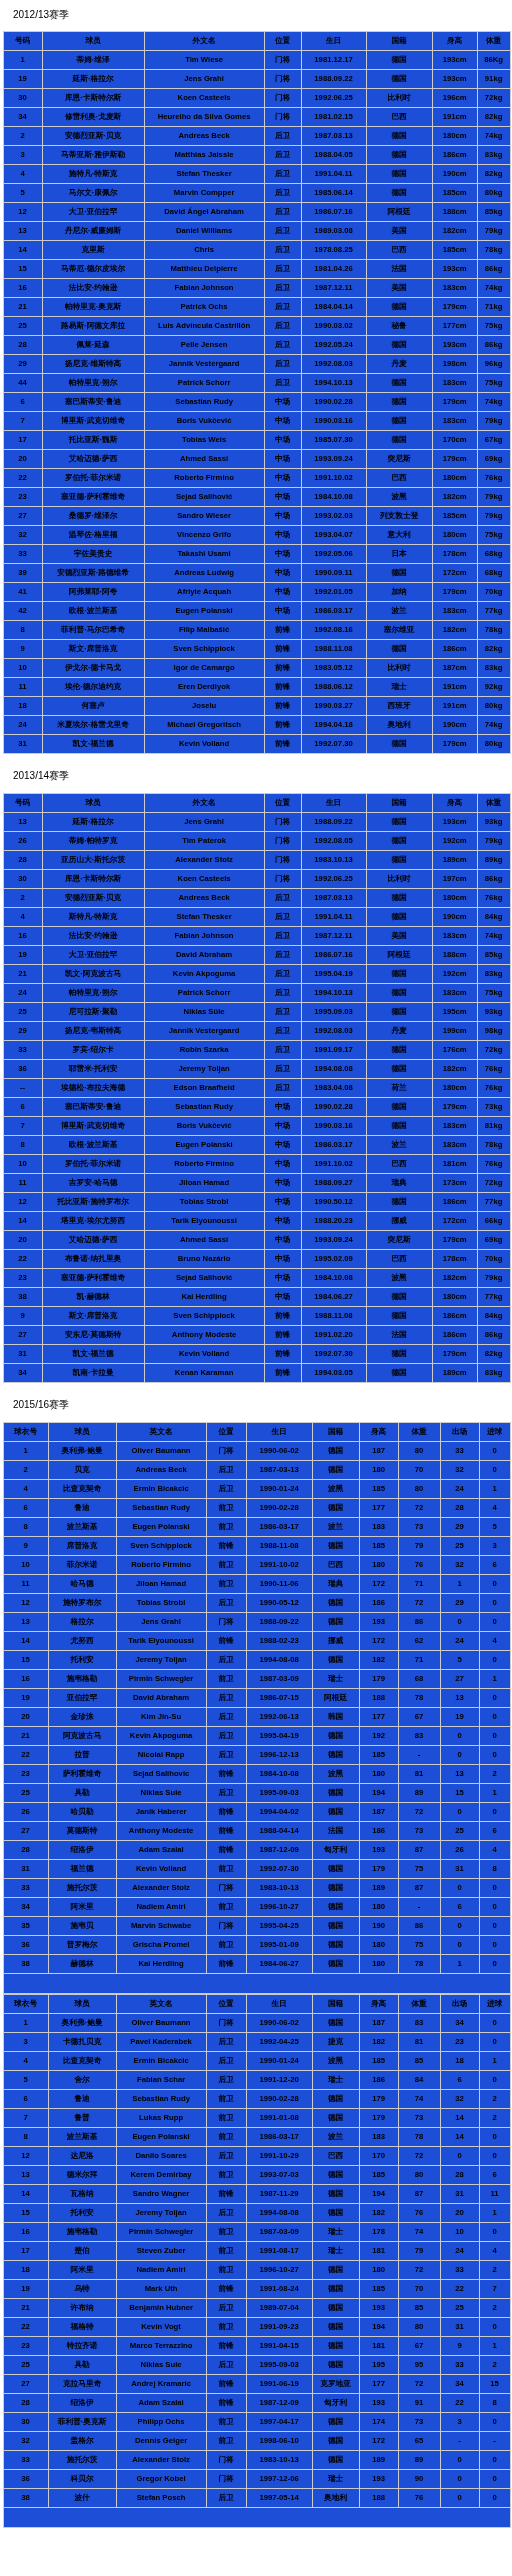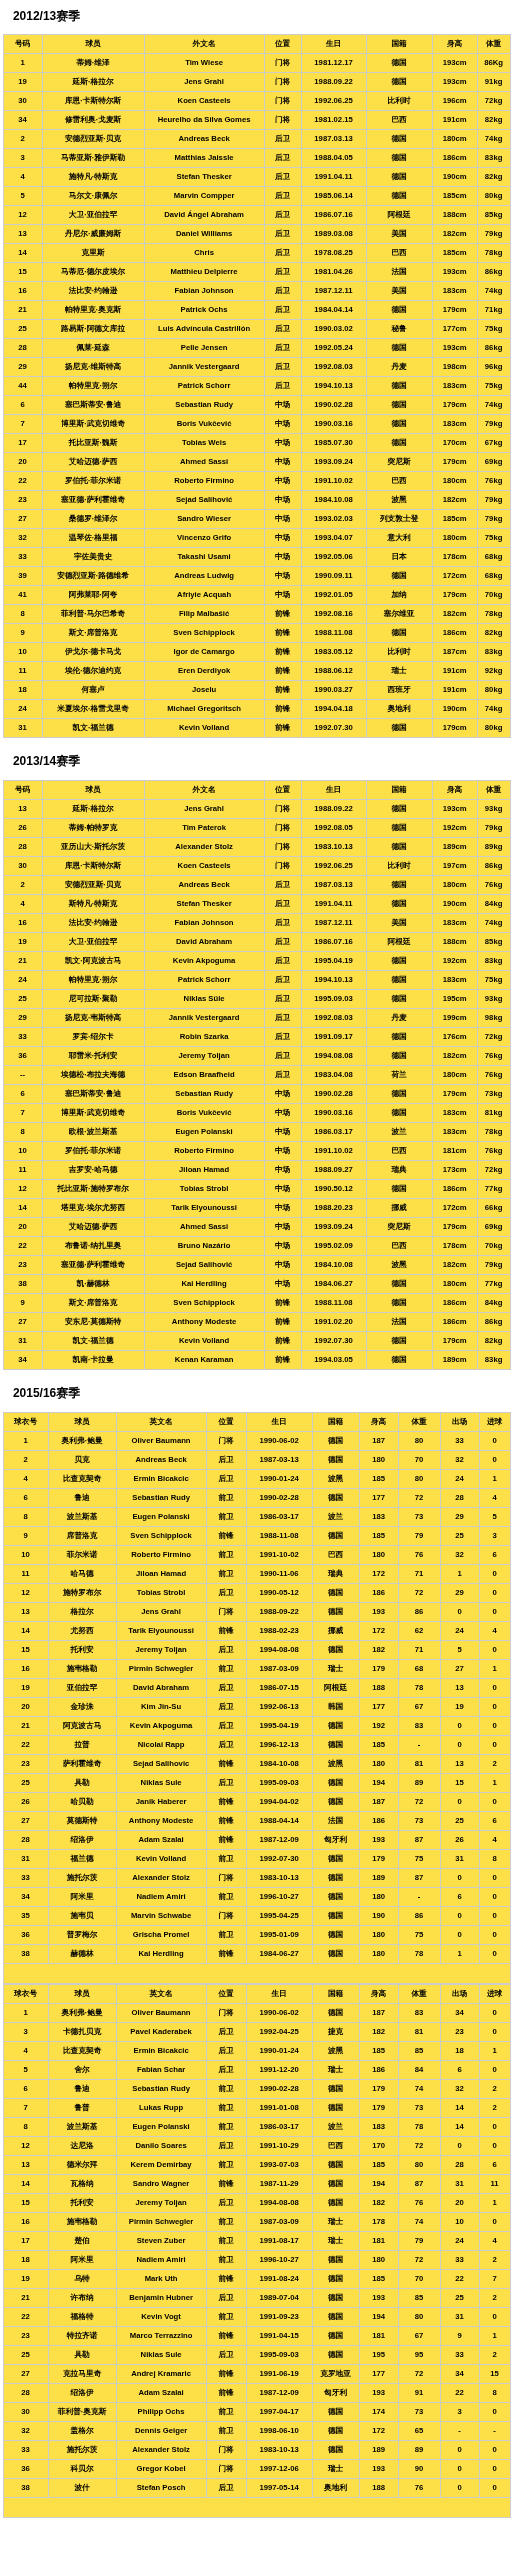--- a/index.html
+++ b/index.html
@@ -9,34 +9,34 @@
   }
   body {
     width: 513px;
     color: #000;
     font-family: "Liberation Sans", "DejaVu Sans", sans-serif;
   }
   .page {
     padding: 1.3px 2.6px 6.5px 2.6px;
   }
   .season-title {
-    font-size: 12px;
-    font-weight: bold;
+    font-size: 10px;
+    font-weight: normal;
     margin: 15px 0 9.7px 10.3px;
     color: #000;
   }
   section:first-of-type .season-title {
     margin-top: 6.5px;
   }
   table.roster {
     border-collapse: collapse;
     table-layout: fixed;
     width: 507px;
     margin: 0 auto;
-    background: #fde047;
+    background: #1d4ed8;
   }
   table.roster th,
   table.roster td {
     border: 0.6px solid var(--border-color, #ccc);
     height: 18px;
     line-height: 18px;
     padding: 0 0.6px;
     text-align: center;
     vertical-align: middle;
     font-size: 7.7px;
@@ -364,20 +364,30 @@
             <td>41</td>
             <td>阿弗莱耶·阿夸</td>
             <td>Afriyie Acquah</td>
             <td>中场</td>
             <td>1992.01.05</td>
             <td>加纳</td>
             <td>179cm</td>
             <td>70kg</td>
           </tr>
           <tr>
+            <td>42</td>
+            <td>欧根·波兰斯基</td>
+            <td>Eugen Polanski</td>
+            <td>中场</td>
+            <td>1986.03.17</td>
+            <td>波兰</td>
+            <td>183cm</td>
+            <td>77kg</td>
+          </tr>
+          <tr>
             <td>8</td>
             <td>菲利普·马尔巴希奇</td>
             <td>Filip Malbašić</td>
             <td>前锋</td>
             <td>1992.08.16</td>
             <td>塞尔维亚</td>
             <td>182cm</td>
             <td>78kg</td>
           </tr>
           <tr>

